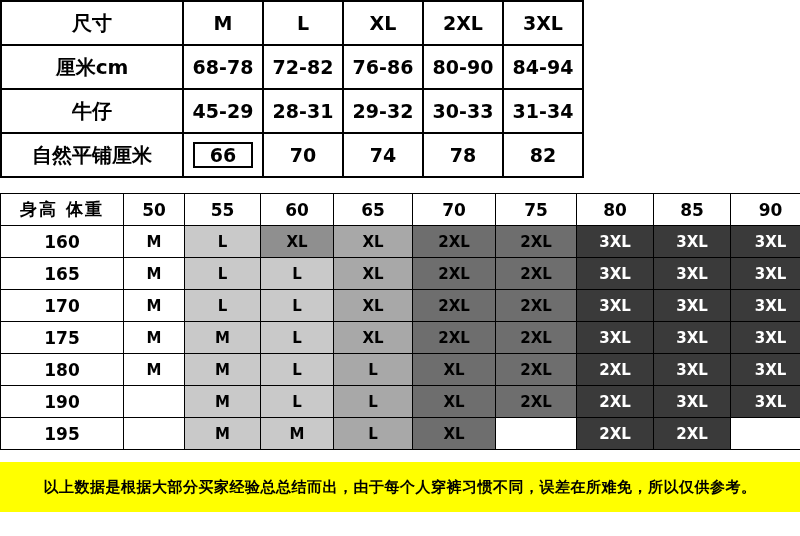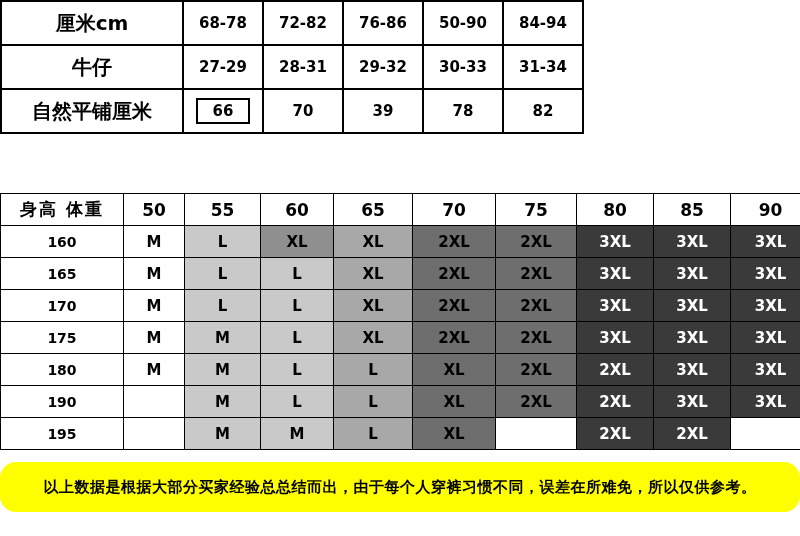--- a/index.html
+++ b/index.html
@@ -41,21 +41,21 @@
   }
   .size-table .lbl {
     width: 180px;
     font-size: 20px;
   }
   .size-table .col {
     width: 78px;
   }
   .size-table .num {
     font-weight: bold;
-    font-size: 15px;
+    font-size: 19px;
   }
   .highlight-cell {
     position: relative;
   }
   .highlight-cell .box {
     display: inline-block;
     border: 2px solid #000;
     padding: 1px 15px;
     line-height: 20px;
   }
@@ -83,21 +83,21 @@
     width: 122px;
     font-size: 17px;
     font-weight: bold;
     letter-spacing: 2px;
   }
   .matrix .hdr {
     font-size: 17px;
     font-weight: bold;
   }
   .matrix .rowhdr {
-    font-size: 14px;
+    font-size: 17px;
     font-weight: bold;
   }
   .matrix .cell {
     font-weight: bold;
   }
 
   
   .note {
     position: absolute;
     left: 0px;
@@ -105,59 +105,66 @@
     width: 800px;
     height: 50px;
     background: #ffff00;
     display: flex;
     align-items: center;
     justify-content: center;
     font-size: 15px;
     color: #000000;
     font-weight: bold;
     letter-spacing: 0.5px;
-    border-radius: 16px;
   }
   .bottom-fill {
     position: absolute;
     left: 0;
     top: 512px;
     width: 800px;
     height: 24px;
     background: #ffffff;
   }
 </style>
 </head>
 <body>
 
 <div class="page">
 
   <table class="size-table">
     <tbody id="size-table-body">
+        <tr>
+          <td class="lbl">尺寸</td>
+          <td class="col">M</td>
+          <td class="col">L</td>
+          <td class="col">XL</td>
+          <td class="col">2XL</td>
+          <td class="col">3XL</td>
+        </tr>
         <tr>
           <td class="lbl">厘米cm</td>
           <td class="col num">68-78</td>
           <td class="col num">72-82</td>
           <td class="col num">76-86</td>
-          <td class="col num">50-90</td>
+          <td class="col num">80-90</td>
           <td class="col num">84-94</td>
         </tr>
         <tr>
           <td class="lbl">牛仔</td>
-          <td class="col num">27-29</td>
+          <td class="col num">45-29</td>
           <td class="col num">28-31</td>
           <td class="col num">29-32</td>
           <td class="col num">30-33</td>
           <td class="col num">31-34</td>
         </tr>
         <tr>
           <td class="lbl">自然平铺厘米</td>
           <td class="col num highlight-cell"><span class="box">66</span></td>
           <td class="col num">70</td>
-          <td class="col num">39</td>
+          <td class="col num">74</td>
           <td class="col num">78</td>
           <td class="col num">82</td>
         </tr>
       </tbody>
   </table>
 
   <table class="matrix">
     <tbody id="matrix-body">
         <tr>
           <td class="hdr-corner" style="width: 122px; margin-left: 30px;">身高 体重</td>

